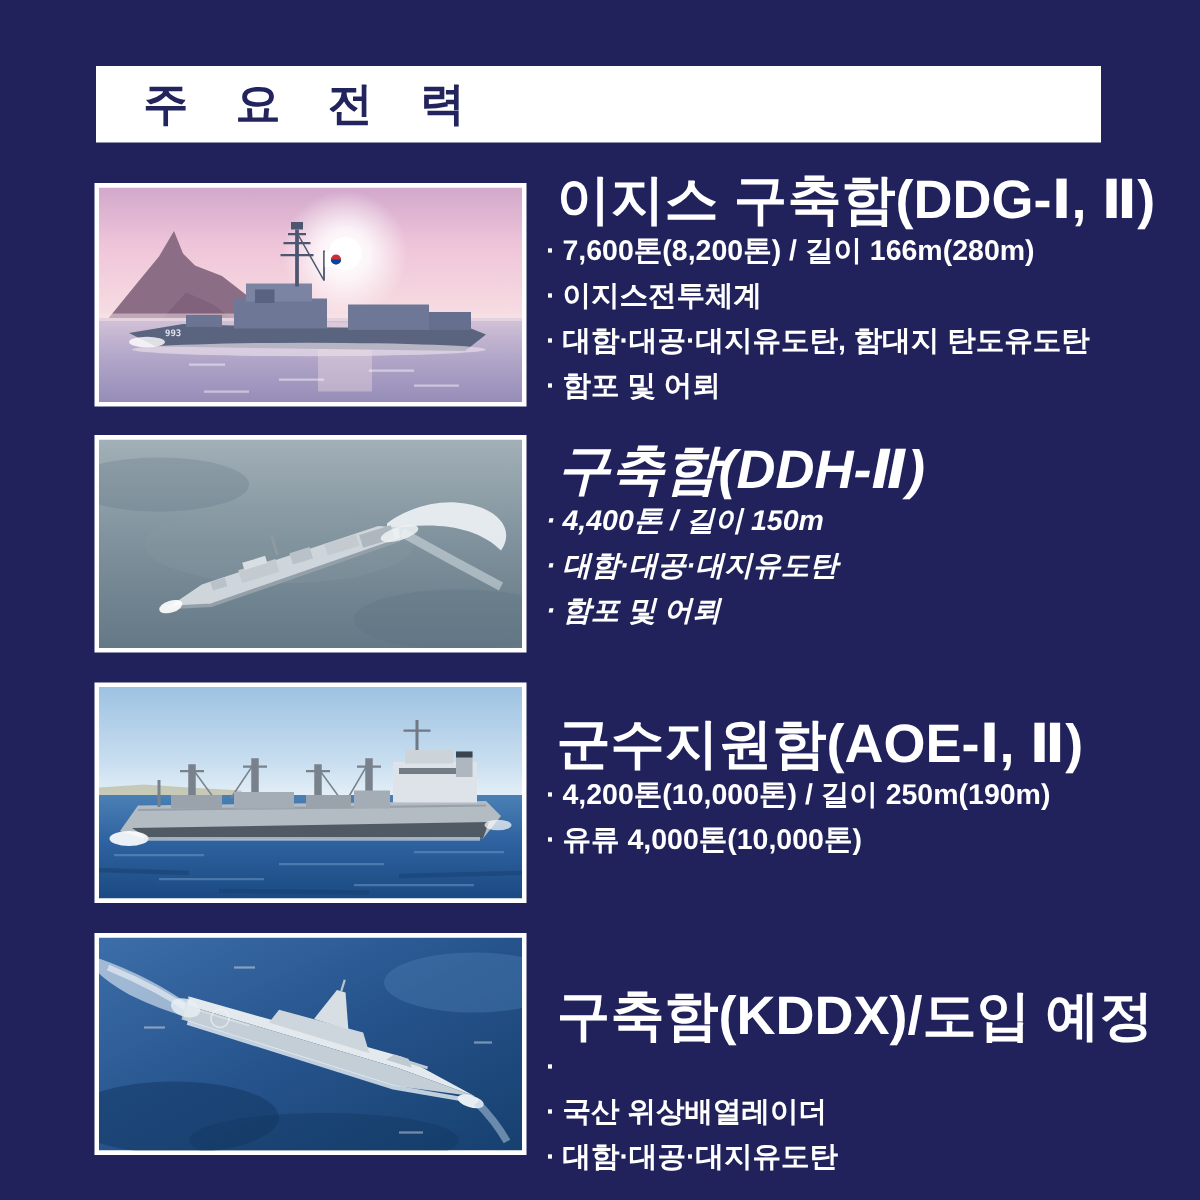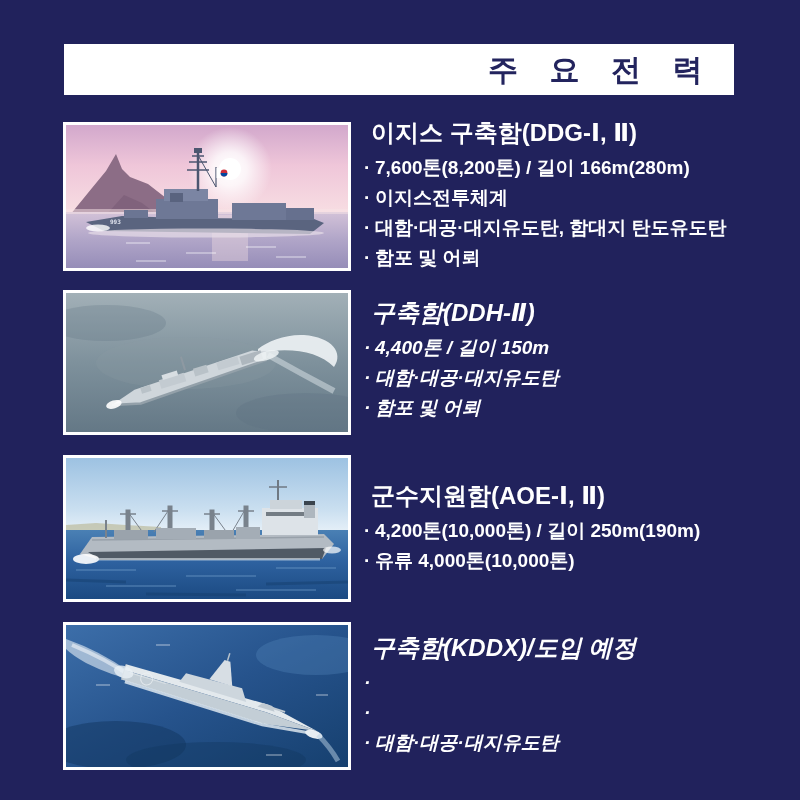--- a/index.html
+++ b/index.html
@@ -7,42 +7,42 @@
     position:relative;width:800px;height:800px;overflow:hidden;
     background:#21225c;
     font-family:"Liberation Sans","DejaVu Sans",sans-serif;
   }
   
   .banner{
     position:absolute;left:64px;top:44px;width:670px;height:51px;
     background:#ffffff;
   }
   .banner h1{
-    margin:0;line-height:51px;text-align:right;
+    margin:0;line-height:51px;text-align:left;
     font-size:30px;font-weight:800;color:#23245e;
     letter-spacing:1.05em;text-indent:1.05em;
   }
   
   .photo{
     position:absolute;left:63px;margin:0;background:#ffffff;padding:3px;
     line-height:0;
   }
   #photo-1{top:122px;}
   #photo-2{top:290px;}
   #photo-3{top:455px;}
   #photo-4{top:622px;}
   
   .info{position:absolute;left:364px;width:430px;color:#ffffff;}
   #info-1{top:116px;}
   #info-2{top:296px;font-style:italic;}
   #info-3{top:479px;}
-  #info-4{top:631px;font-style:italic;}
+  #info-4{top:660px;}
   .info h2{
     margin:0 0 3px 0;padding-left:7px;line-height:34px;
-    font-size:24px;font-weight:800;color:#ffffff;white-space:nowrap;
+    font-size:36px;font-weight:800;color:#ffffff;white-space:nowrap;
   }
   .info ul{list-style:none;margin:0;padding:0;}
   .info li{
     display:flex;align-items:baseline;line-height:30px;
     font-size:19px;font-weight:700;white-space:nowrap;
   }
   .info li .dot{width:11px;flex:0 0 11px;text-align:left;font-weight:800;}
   svg text{font-family:"DejaVu Sans Mono","Liberation Mono",monospace;font-weight:bold;}
 </style>
 </head>
@@ -312,20 +312,21 @@
       </svg>
     </figure>
     <div class="info" id="info-4">
       <h2>구축함(KDDX)/도입 예정</h2>
       <ul>
         <li>
             <span class="dot">·</span>
           </li>
         <li>
             <span class="dot">·</span>
+            <span>국산 위상배열레이더</span>
           </li>
         <li>
             <span class="dot">·</span>
             <span>대함·대공·대지유도탄</span>
           </li>
       </ul>
     </div>
   </section>
 
 </div>

